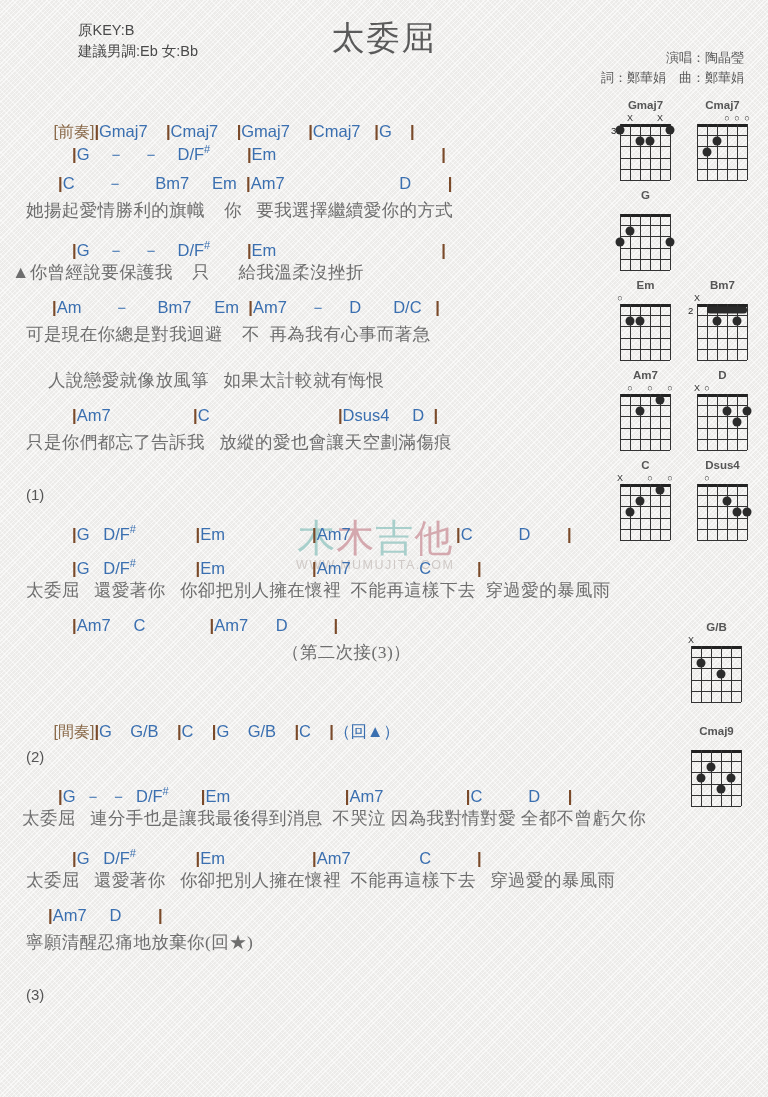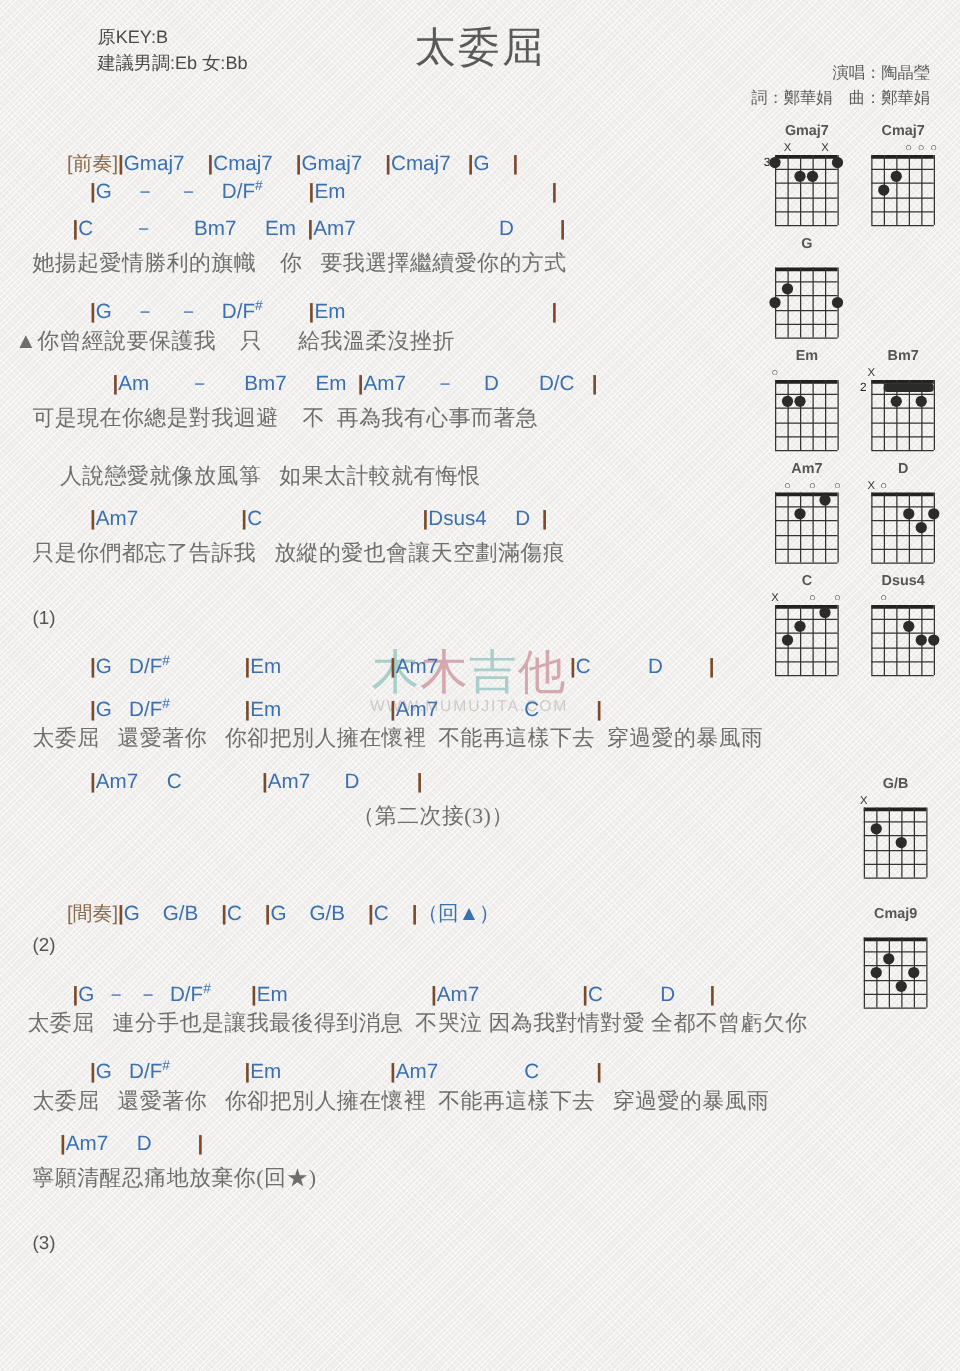--- a/index.html
+++ b/index.html
@@ -249,21 +249,21 @@
     <div class="spacer-sm"></div>
 
     <div class="line chordline" style="padding-left:58px;"><span class="bar">|</span>C       －       Bm7     Em  <span class="bar">|</span>Am7                         D        <span class="bar">|</span></div>
     <div class="line lyricline" style="padding-left:26px;">她揚起愛情勝利的旗幟    你   要我選擇繼續愛你的方式</div>
     <div class="spacer-sm"></div>
 
     <div class="line chordline" style="padding-left:72px;"><span class="bar">|</span>G    －    －    D/F<span class="sharp">#</span>        <span class="bar">|</span>Em                                    <span class="bar">|</span></div>
     <div class="line lyricline" style="padding-left:12px;">▲你曾經說要保護我    只      給我溫柔沒挫折</div>
     <div class="spacer-sm"></div>
 
-    <div class="line chordline" style="padding-left:90px;"><span class="bar">|</span>Am       －      Bm7     Em  <span class="bar">|</span>Am7     －     D       D/C   <span class="bar">|</span></div>
+    <div class="line chordline" style="padding-left:52px;"><span class="bar">|</span>Am       －      Bm7     Em  <span class="bar">|</span>Am7     －     D       D/C   <span class="bar">|</span></div>
     <div class="line lyricline" style="padding-left:26px;">可是現在你總是對我迴避    不  再為我有心事而著急</div>
     <div class="spacer-md"></div>
 
     <div class="line lyricline" style="padding-left:48px;">人說戀愛就像放風箏   如果太計較就有悔恨</div>
     <div class="spacer-sm"></div>
 
     <div class="line chordline" style="padding-left:72px;"><span class="bar">|</span>Am7                  <span class="bar">|</span>C                            <span class="bar">|</span>Dsus4     D  <span class="bar">|</span></div>
     <div class="line lyricline" style="padding-left:26px;">只是你們都忘了告訴我   放縱的愛也會讓天空劃滿傷痕</div>
 
     <div class="spacer-lg"></div>

